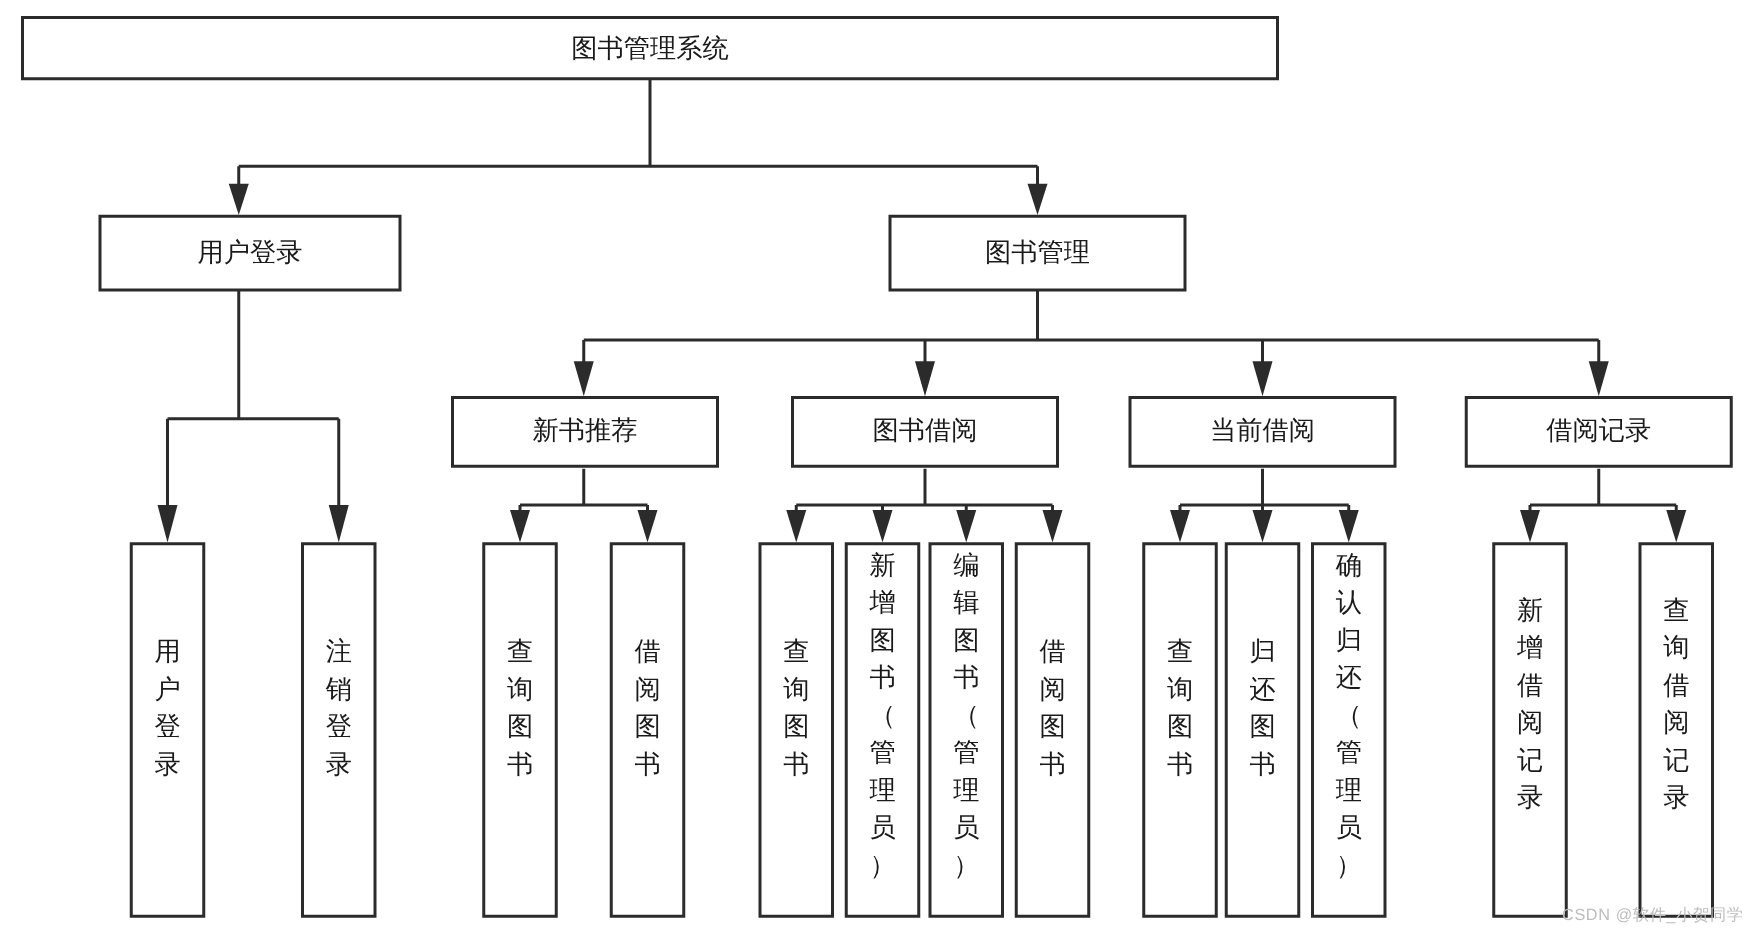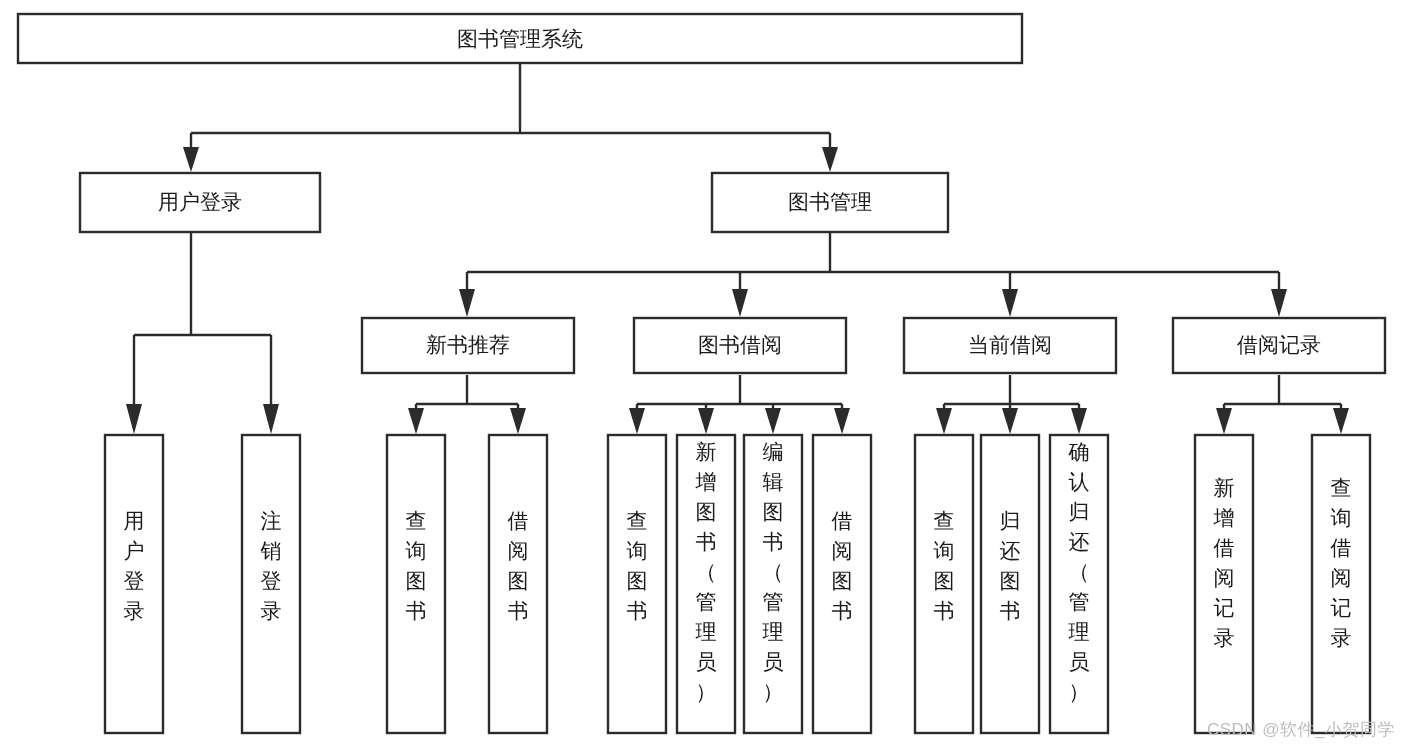--- a/index.html
+++ b/index.html
@@ -52,21 +52,21 @@
   }
   .arrow-head {
     fill: #2b2b2b;
     stroke: none;
   }
   .watermark {
     position: absolute;
     right: 10px;
     bottom: 6px;
     font-family: "Liberation Sans", "DejaVu Sans", sans-serif;
-    font-size: 17px;
+    font-size: 13px;
     color: #bdbdbd;
     letter-spacing: 0.5px;
     white-space: nowrap;
     user-select: none;
   }
 </style>
 </head>
 <body>
 
 <div id="diagram-root">

